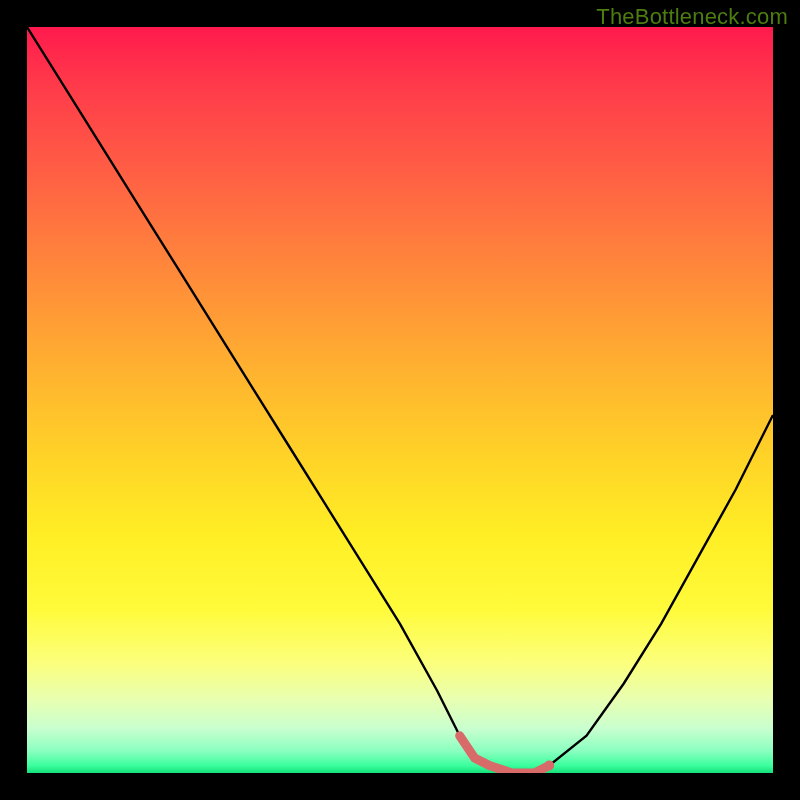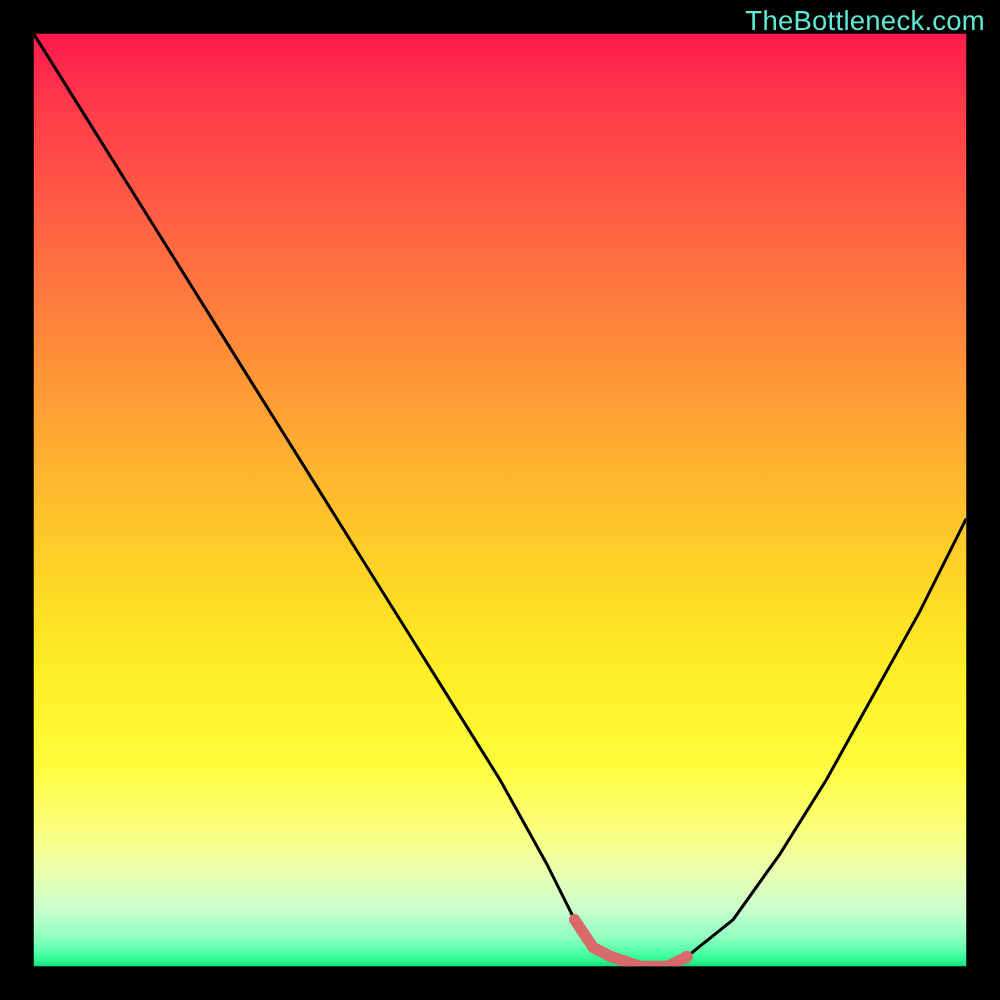--- a/index.html
+++ b/index.html
@@ -40,21 +40,21 @@
       #3bff9e 99%,
       #13e07a 100%
     );
   }
   .watermark {
     position: absolute;
     top: 4px;
     right: 12px;
     font-family: Arial, Helvetica, sans-serif;
     font-size: 22px;
-    color: #5eead4;
+    color: #4d7c0f;
     letter-spacing: 0.2px;
   }
   svg.curve {
     position: absolute;
     left: 27px;
     top: 27px;
     width: 746px;
     height: 746px;
   }
 </style>

